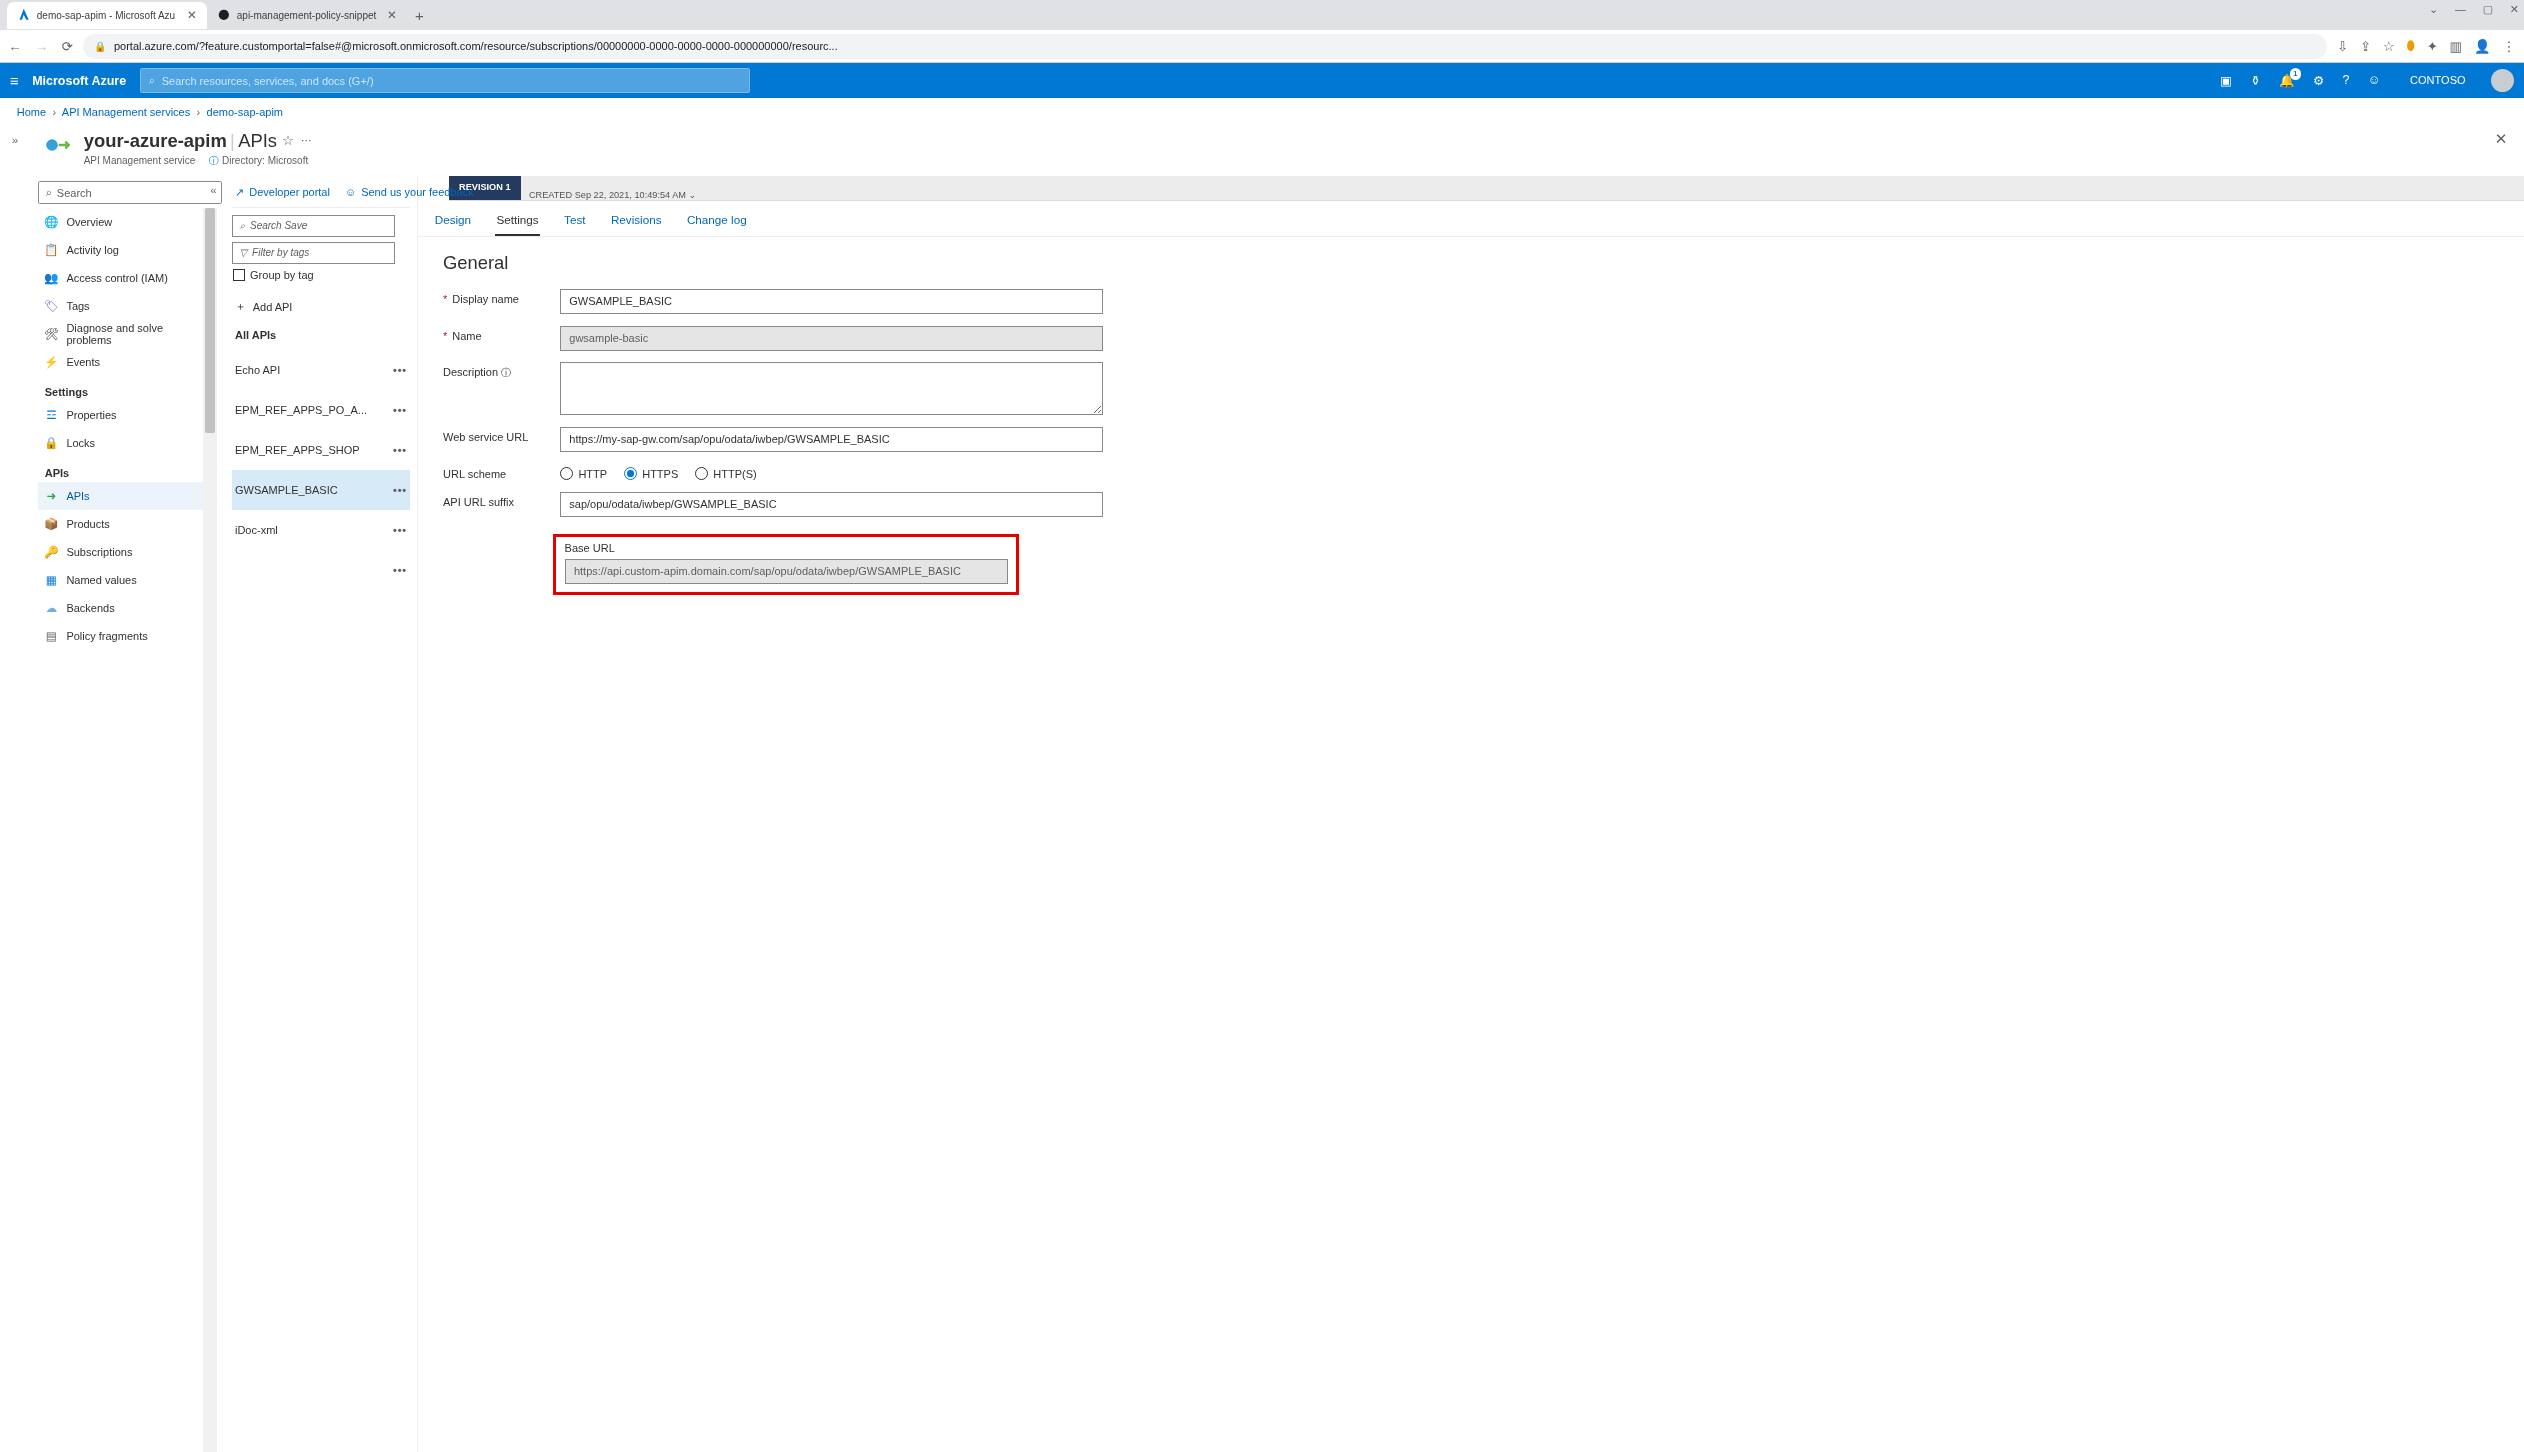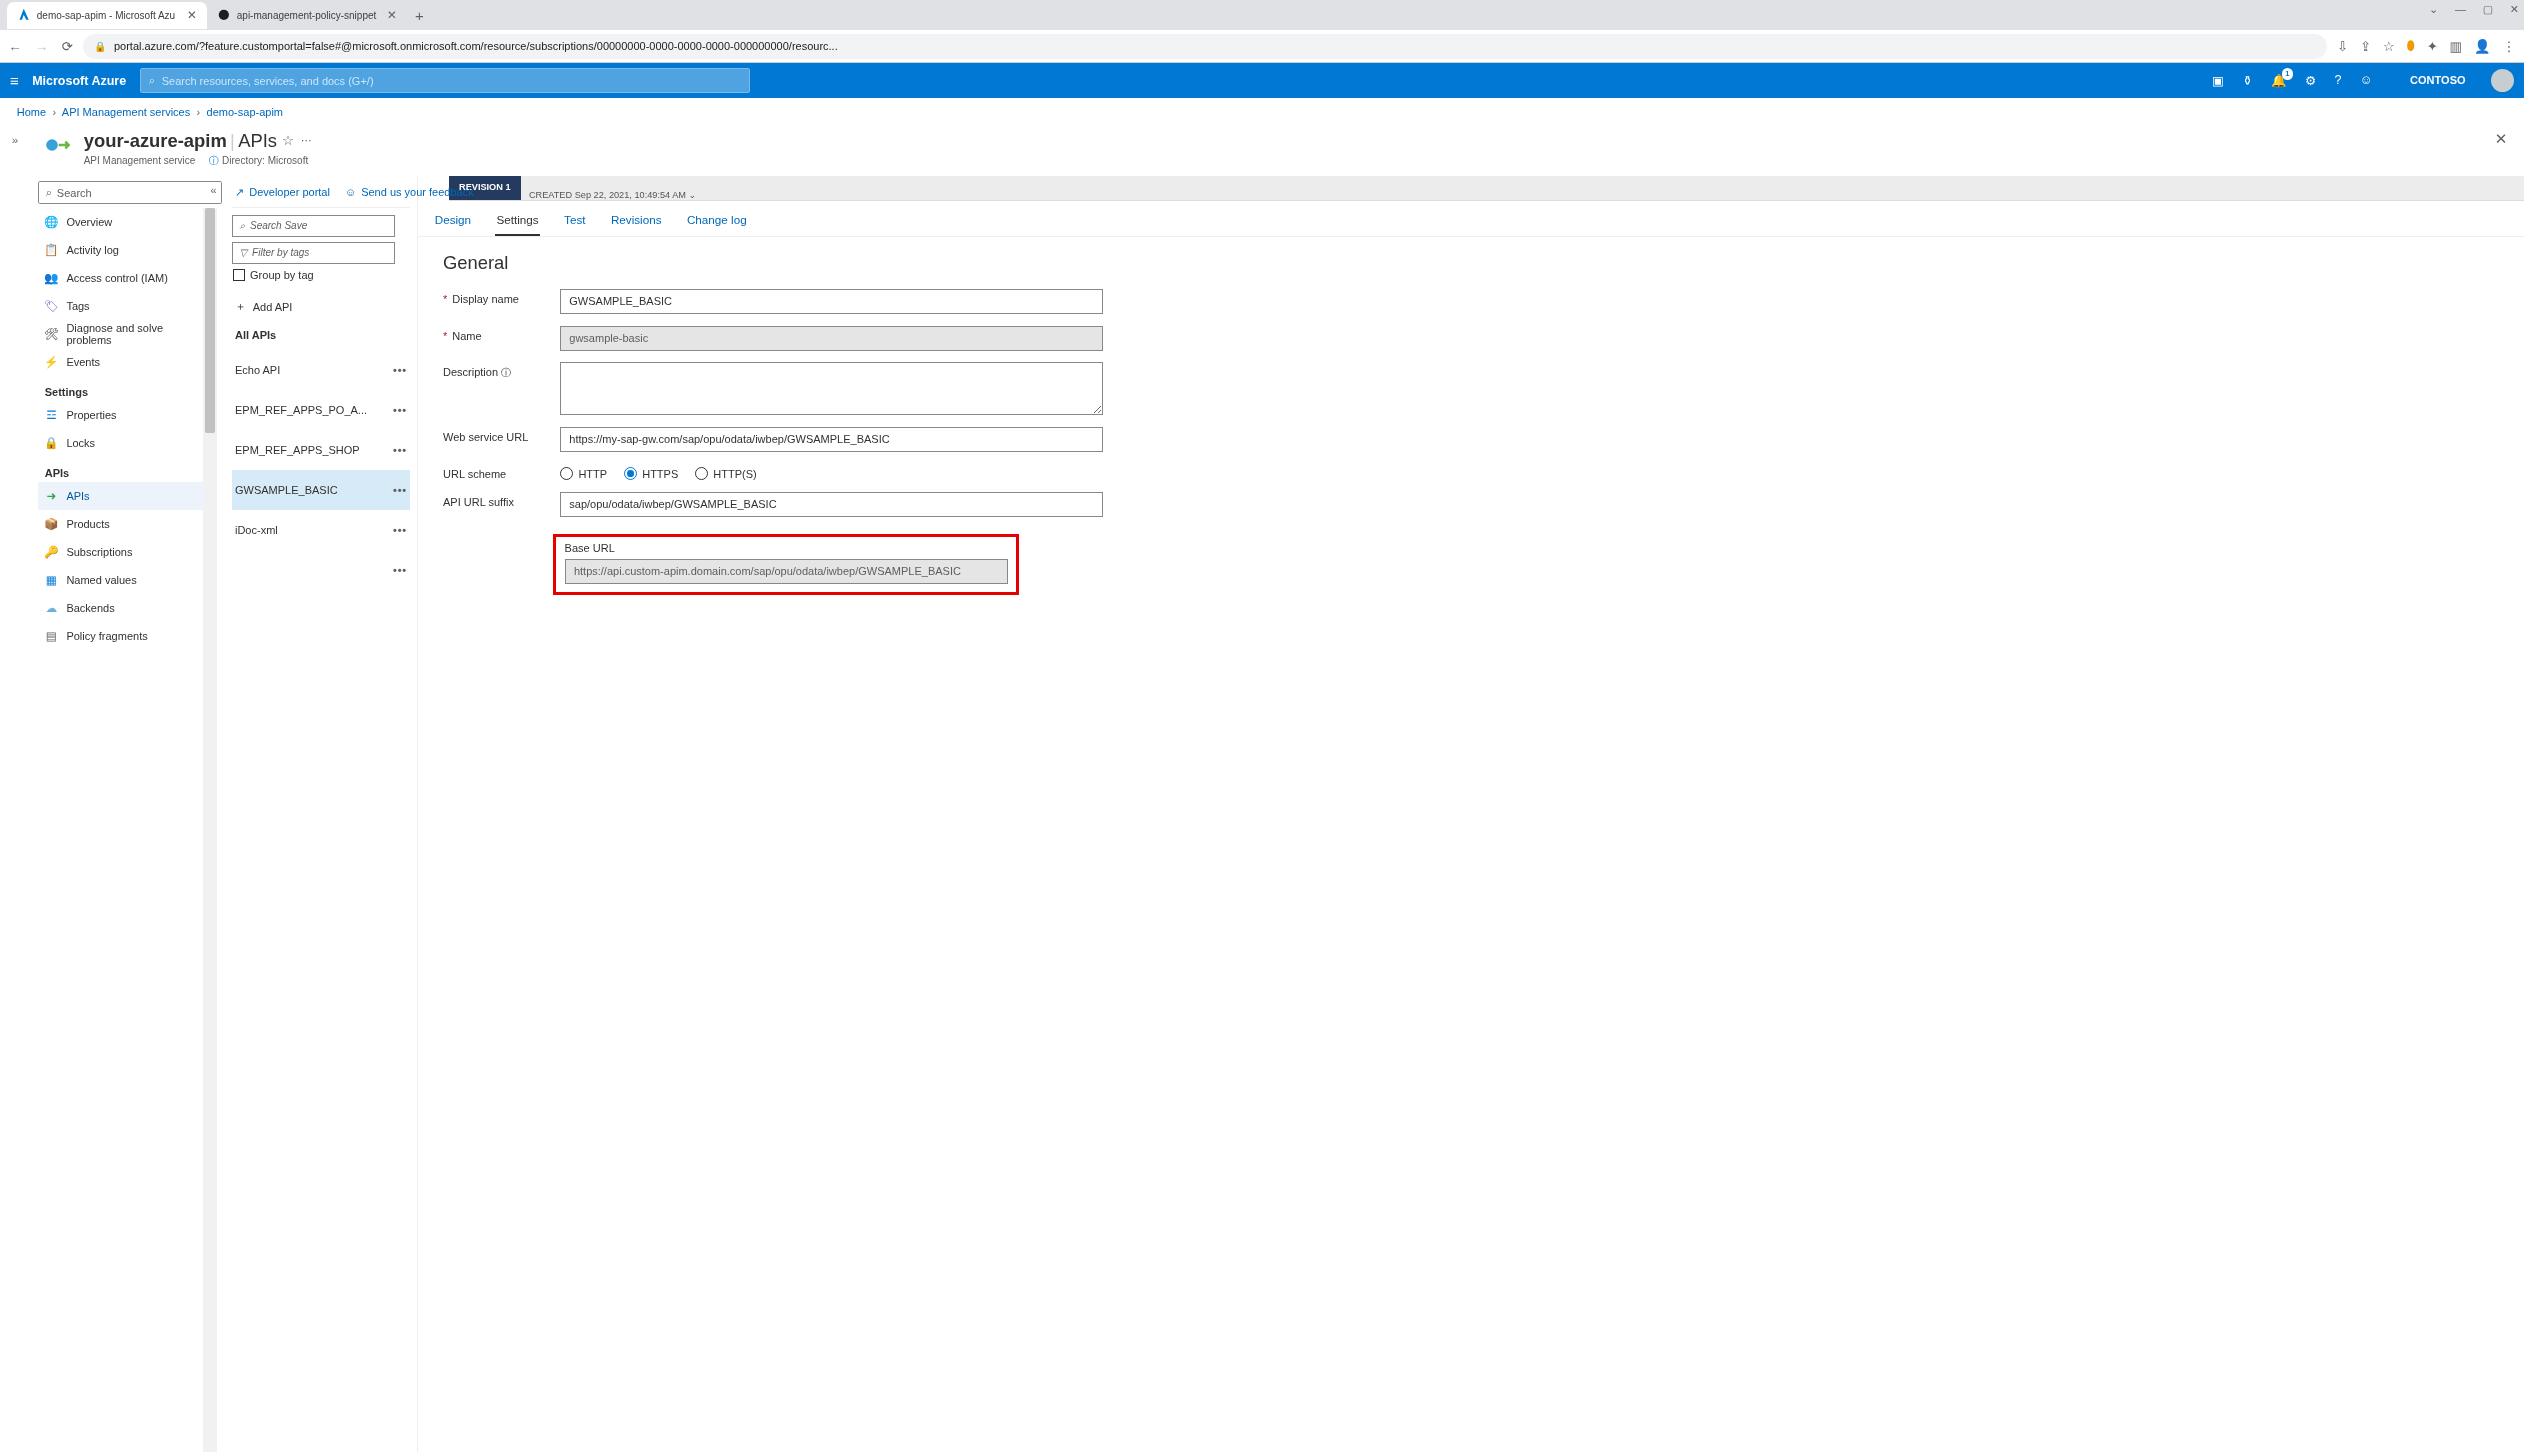--- a/index.html
+++ b/index.html
@@ -19,21 +19,21 @@
     .right-icons { display:flex; gap:11.7px; color:#5f6368; align-items:center; }
     .right-icons span { font-size:13.4px; }
     .win-controls { position:absolute; top:3.3px; right:5px; display:flex; gap:16.7px; color:#5f6368; font-size:11px; }
     .azure-header { background:#0078d4; color:#fff; height:35px; display:flex; align-items:center; padding:0 10px; gap:13.4px; }
     .azure-header .ham { font-size:15px; }
     .azure-brand { font-weight:600; font-size:12.5px; }
     .azure-search { flex:0 0 610px; background:#4ea3e0; border:0.8px solid #7cbaeb; border-radius:1.7px; height:25px; display:flex; align-items:center; padding:0 8.3px; color:#cde6f8; font-size:11px; gap:6.7px; }
     .azure-hdr-icons { margin-left:auto; display:flex; align-items:center; gap:18.4px; font-size:12.5px; }
     .badge { position:relative; }
     .badge::after { content:"1"; position:absolute; top:-5px; right:-6.7px; background:#fff; color:#0078d4; font-size:7.5px; border-radius:50%; width:11.7px; height:11.7px; display:flex; align-items:center; justify-content:center; font-weight:600;}
-    .tenant { font-size:11px; font-weight:700; margin-left:19px; }
+    .tenant { font-size:11px; font-weight:400; margin-left:11px; }
     .avatar { width:23.4px; height:23.4px; border-radius:50%; background:#c7cdd1; margin-left:6.7px; }
     .breadcrumb { padding:8.3px 16.7px; font-size:11px; }
     .breadcrumb a { color:#0067b8; text-decoration:none; }
     .breadcrumb .sep { color:#666; margin:0 3.3px; }
     .resource-head { display:flex; align-items:flex-start; padding:3.3px 16.7px 8.3px 42px; gap:11.7px; position:relative; }
     .expand { position:absolute; left:11.7px; top:6.7px; color:#666; font-size:11.7px; }
     .res-icon { width:30px; height:30px; }
     .res-title { font-size:18.4px; font-weight:600; }
     .res-sub { font-size:10px; color:#605e5c; }
     .res-pipe { color:#ccc; font-size:18.4px; margin:0 3.3px; }

